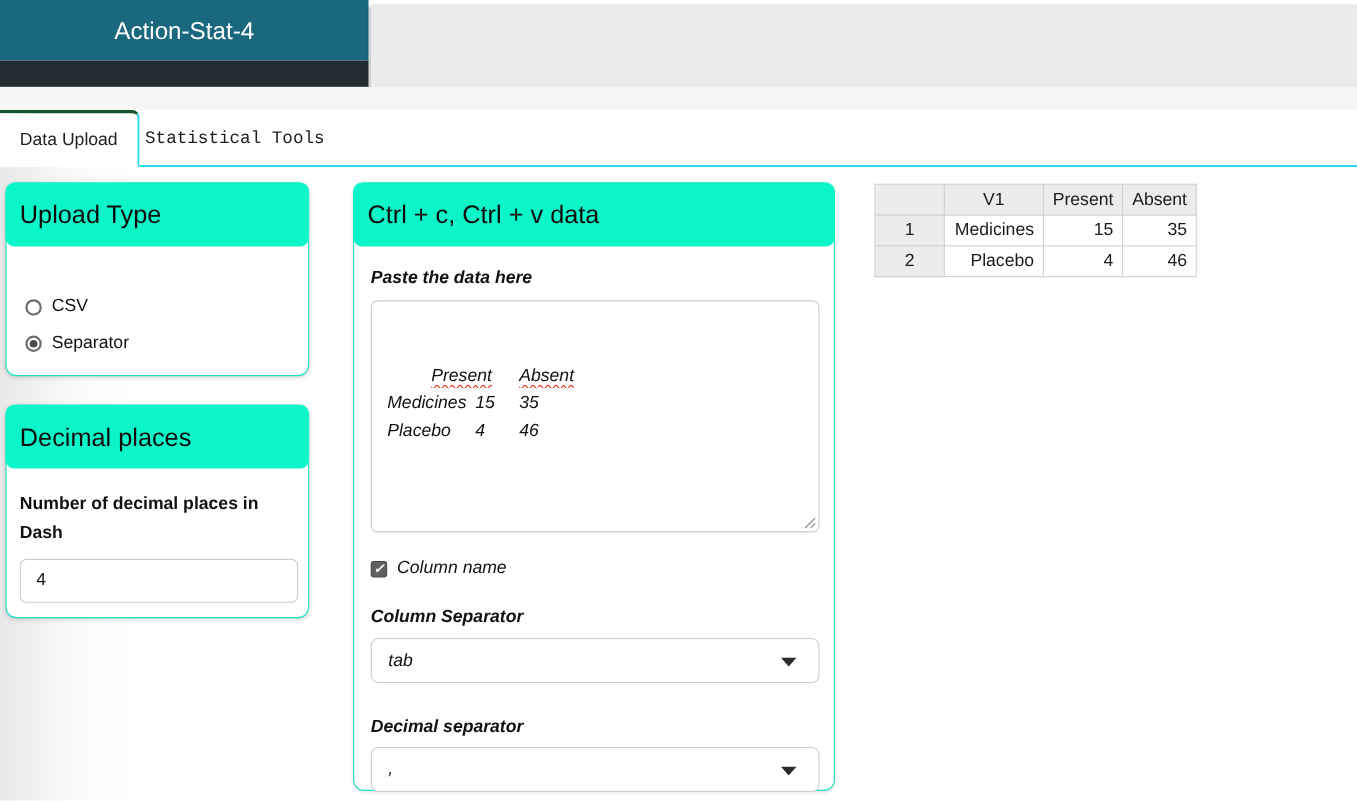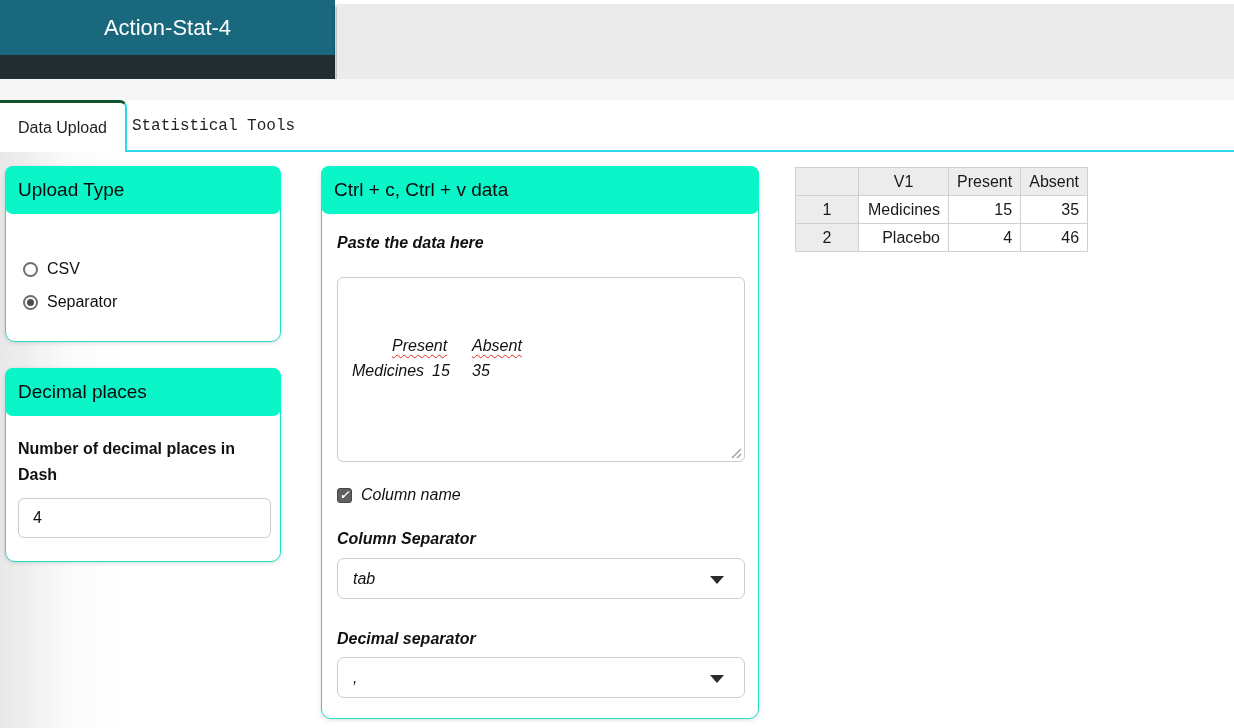--- a/index.html
+++ b/index.html
@@ -23,22 +23,22 @@
   .tab-inactive { left:127px; width:173px;font-family:Liberation Mono, monospace; }
   .tab-underline { position:absolute; left:127px; top:150px; right:0; height:2px; background:#2bd9e8; }
 
   
   .content-bg { position:absolute; left:0; top:152px; width:100%; height:576px;
                 background:linear-gradient(90deg,#e8e8e8 0px,#fbfbfb 70px,#ffffff 130px); }
 
   
   .panel { position:absolute; background:#fff; border:1px solid #1fe0c6; border-radius:10px;
            box-shadow:0 1px 4px rgba(0,0,0,0.15); }
-  .panel-header { height:48px; background:#0af5c8; border-radius:8px; margin:-1px -1px 0 -1px;
-                  display:flex; align-items:center; padding:0 13px; font-size:19px; color:#0b0b0b; }
+  .panel-header { height:58px; background:#0af5c8; border-radius:8px; margin:-1px -1px 0 -1px;
+                  display:flex; align-items:center; padding:0 13px; font-size:23px; color:#0b0b0b; }
 
   .upload-panel  { left:5px;   top:166px; width:276px; height:176px; }
   .decimal-panel { left:5px;   top:368px; width:276px; height:194px; }
   .paste-panel   { left:321px; top:166px; width:438px; height:553px; }
 
   
   .upload-body { padding:46px 0 0 17px; }
   .radio-row { display:flex; align-items:center; gap:9px; font-size:16px; color:#111;
                margin-bottom:15px; cursor:pointer; }
   .radio { width:15px; height:15px; border:2px solid #6f6f6f; border-radius:50%; background:#fff;
@@ -48,21 +48,21 @@
   
   .decimal-body { padding:20px 16px 0 12px; }
   .field-label { font-weight:bold; font-size:16px; color:#111; line-height:26px; }
   .text-input { width:253px; height:40px; border:1px solid #ccc; border-radius:6px; margin-top:10px;
                 padding:0 0 0 14px; font-size:16px; font-family:"Liberation Sans", sans-serif; color:#111;
                 outline:none; background:#fff; }
 
   
   .paste-body { padding:20px 15px 0 15px;font-style:italic; }
   .paste-body .field-label { line-height:18px; }
-  .paste-box { position:relative; width:408px; height:185px; margin-top:25px; border:1px solid #ccc;
+  .paste-box { position:relative; width:408px; height:211px; margin-top:11px; border:1px solid #ccc;
                border-radius:6px; padding:5px 10px 0 14px; font-size:16px; line-height:25px;
                white-space:pre; tab-size:9; overflow:hidden; color:#111; cursor:text; background:#fff; }
   .misspell { text-decoration-line:underline; text-decoration-style:wavy; text-decoration-color:#e4281e;
               text-decoration-thickness:1px; text-underline-offset:3px; }
   .resize-handle { position:absolute; right:2px; bottom:2px; cursor:nwse-resize; line-height:0; }
 
   .checkbox-row { display:flex; align-items:center; gap:9px; font-size:16px; color:#111;
                   margin-top:24px; cursor:pointer; }
   .checkbox { width:15px; height:15px; border-radius:3px; border:1px solid #474747; background:#fff;
               color:#fff; display:flex; align-items:center; justify-content:center; flex:0 0 15px; }
@@ -140,21 +140,21 @@
   </section>
 
   <section class="panel paste-panel">
     <div class="panel-header">
       <span>Ctrl + c, Ctrl + v data</span>
     </div>
     <div class="paste-body">
       <div class="field-label">Paste the data here</div>
 
       <div class="paste-box">
-        <div class="paste-line"><span>	</span><span class="misspell">Present</span><span>	</span><span class="misspell">Absent</span></div><div class="paste-line"><span>Medicines	15	35</span></div><span class="resize-handle">
+        <div class="paste-line"><span>	</span><span class="misspell">Present</span><span>	</span><span class="misspell">Absent</span></div><div class="paste-line"><span>Medicines	15	35</span></div><div class="paste-line"><span>Placebo	4	46</span></div><span class="resize-handle">
           <svg width="11" height="11" viewBox="0 0 11 11">
             <path d="M10 1 L1 10 M10 6 L6 10" stroke="#999" stroke-width="1.3" fill="none"></path>
           </svg>
         </span>
       </div>
 
       <label class="checkbox-row">
         <span class="checkbox checked">
           <span class="check-glyph">✓</span>
         </span>

